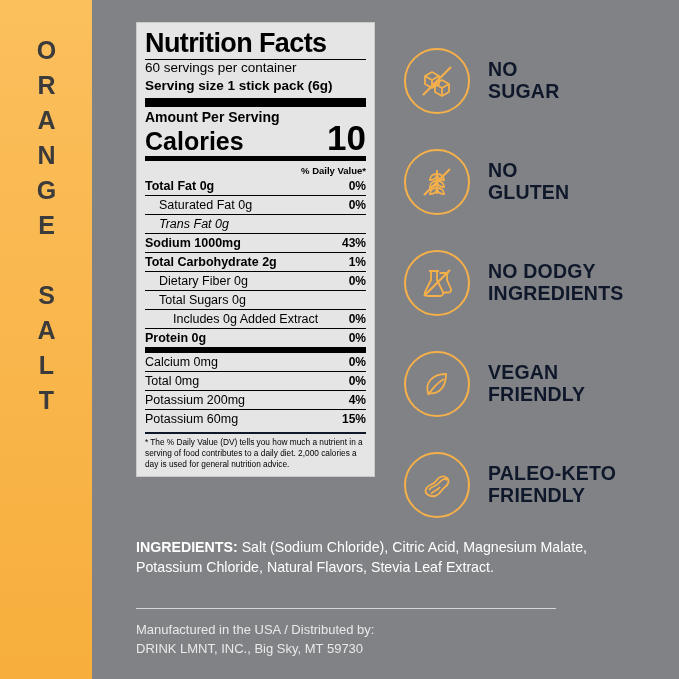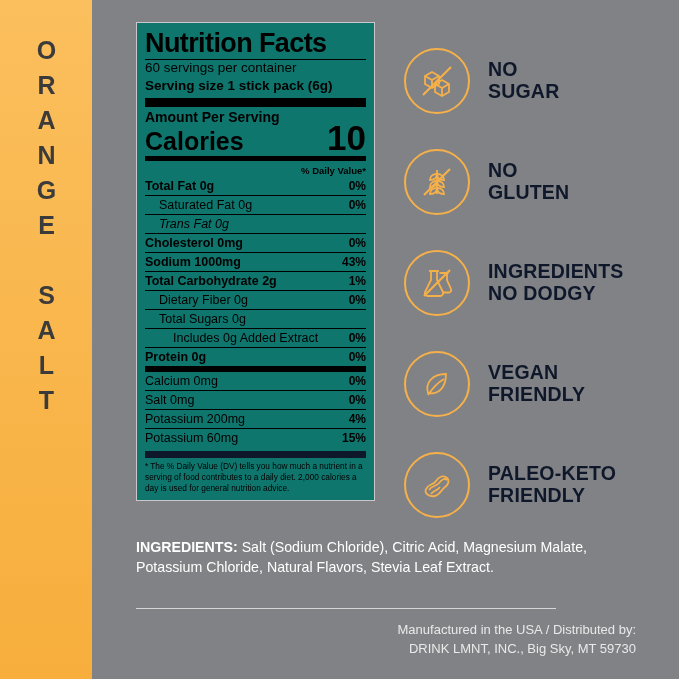--- a/index.html
+++ b/index.html
@@ -52,21 +52,21 @@
     font-family: "Liberation Sans", sans-serif;
     line-height: 1;
   }
 
   
   .nutrition {
     position: absolute;
     left: 136px;
     top: 22px;
     width: 239px;
-    background: #0f766e;
+    background: #e5e5e5;
     border: 1px solid #c9c9c9;
     box-sizing: border-box;
     padding: 6px 8px 6px 8px;
     color: #000;
     font-family: "Liberation Sans", sans-serif;
   }
   .nf-title {
     font-size: 27px;
     font-weight: bold;
     line-height: 1.05;
@@ -152,21 +152,21 @@
     padding: 0 !important;
     height: 0;
     font-size: 0;
     line-height: 0;
   }
   .nf-footnote {
     font-size: 8.3px;
     line-height: 1.33;
     margin-top: 4px;
     padding-top: 3px;
-    border-top: 7px solid #0f172a;
+    border-top: 2px solid #0f172a;
     color: #000;
   }
   .nf-footnote .star { margin-right: 2px; }
 
   
   .claims {
     position: absolute;
     left: 404px;
     top: 30px;
     width: 258px;
@@ -218,21 +218,20 @@
     background: #d6d6d6;
   }
   .manufacturer {
     position: absolute;
     left: 136px;
     top: 621px;
     width: 500px;
     color: #e9e9e9;
     font-size: 13px;
     line-height: 1.45;
-    text-align: right;
   }
 </style>
 </head>
 <body>
 
 <div class="page">
 
   <div class="flavor-band"></div>
   <div class="flavor-text">
     <span>ORANGE SALT</span>
@@ -261,24 +260,20 @@
         </tr>
         <tr>
           <td class="ind1">Saturated Fat 0g</td>
           <td class="dv">0%</td>
         </tr>
         <tr>
           <td class="ind1 italic">Trans Fat 0g</td>
           <td class="dv"></td>
         </tr>
         <tr>
-          <td class="bold">Cholesterol 0mg</td>
-          <td class="dv">0%</td>
-        </tr>
-        <tr>
           <td class="bold">Sodium 1000mg</td>
           <td class="dv">43%</td>
         </tr>
         <tr>
           <td class="bold">Total Carbohydrate 2g</td>
           <td class="dv">1%</td>
         </tr>
         <tr>
           <td class="ind1">Dietary Fiber 0g</td>
           <td class="dv">0%</td>
@@ -296,21 +291,21 @@
           <td class="dv">0%</td>
         </tr>
         <tr class="nf-sep-thick">
             <td colspan="2"></td>
           </tr>
         <tr>
           <td>Calcium 0mg</td>
           <td class="dv">0%</td>
         </tr>
         <tr>
-          <td>Salt 0mg</td>
+          <td>Total 0mg</td>
           <td class="dv">0%</td>
         </tr>
         <tr>
           <td>Potassium 200mg</td>
           <td class="dv">4%</td>
         </tr>
         <tr>
           <td>Potassium 60mg</td>
           <td class="dv">15%</td>
         </tr>
@@ -365,22 +360,22 @@
       <div class="claim-icon">
         <svg width="44" height="44" viewBox="0 0 44 44" fill="none" stroke="#f6b04a" stroke-width="1.8">
           <path d="M16 10 h6 v9 l6 12 a3 3 0 0 1 -3 4 h-12 a3 3 0 0 1 -3 -4 l6 -12 z"></path>
           <line x1="14" y1="10" x2="24" y2="10"></line>
           <path d="M26 12 h6 v7 l4 9 a2.5 2.5 0 0 1 -2.5 3.5 h-6"></path>
           <line x1="24.5" y1="12" x2="33.5" y2="12"></line>
           <line x1="9" y1="35" x2="35" y2="9" stroke-width="2.2"></line>
         </svg>
       </div>
       <div class="claim-label">
+        <div>NO DODGY</div>
         <div>INGREDIENTS</div>
-        <div>NO DODGY</div>
       </div>
     </div>
 
     <div class="claim">
       <div class="claim-icon">
         <svg width="44" height="44" viewBox="0 0 44 44" fill="none" stroke="#f6b04a" stroke-width="1.8">
           <path d="M13 31 c-3 -10 4 -19 18 -19 c0 13 -7 21 -18 19 z"></path>
           <path d="M13 33 c4 -6 9 -12 16 -16"></path>
         </svg>
       </div>

